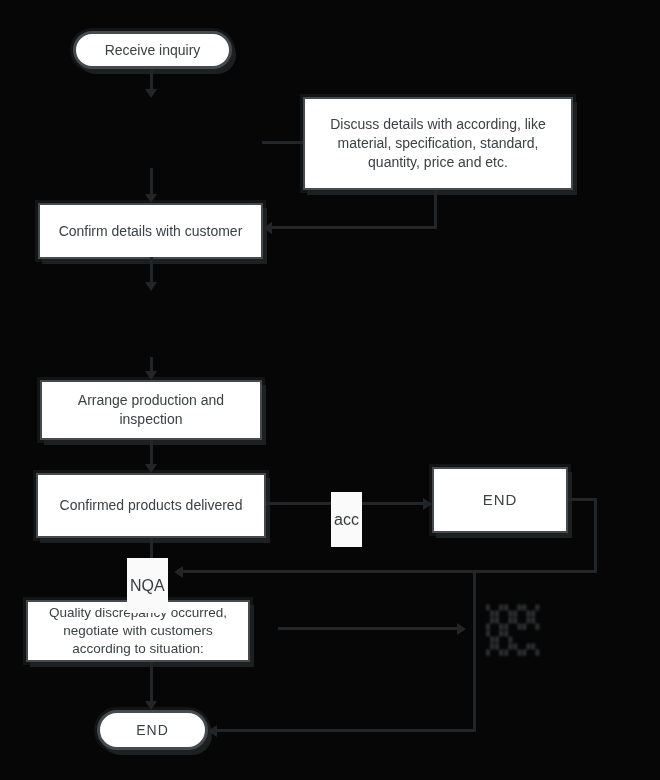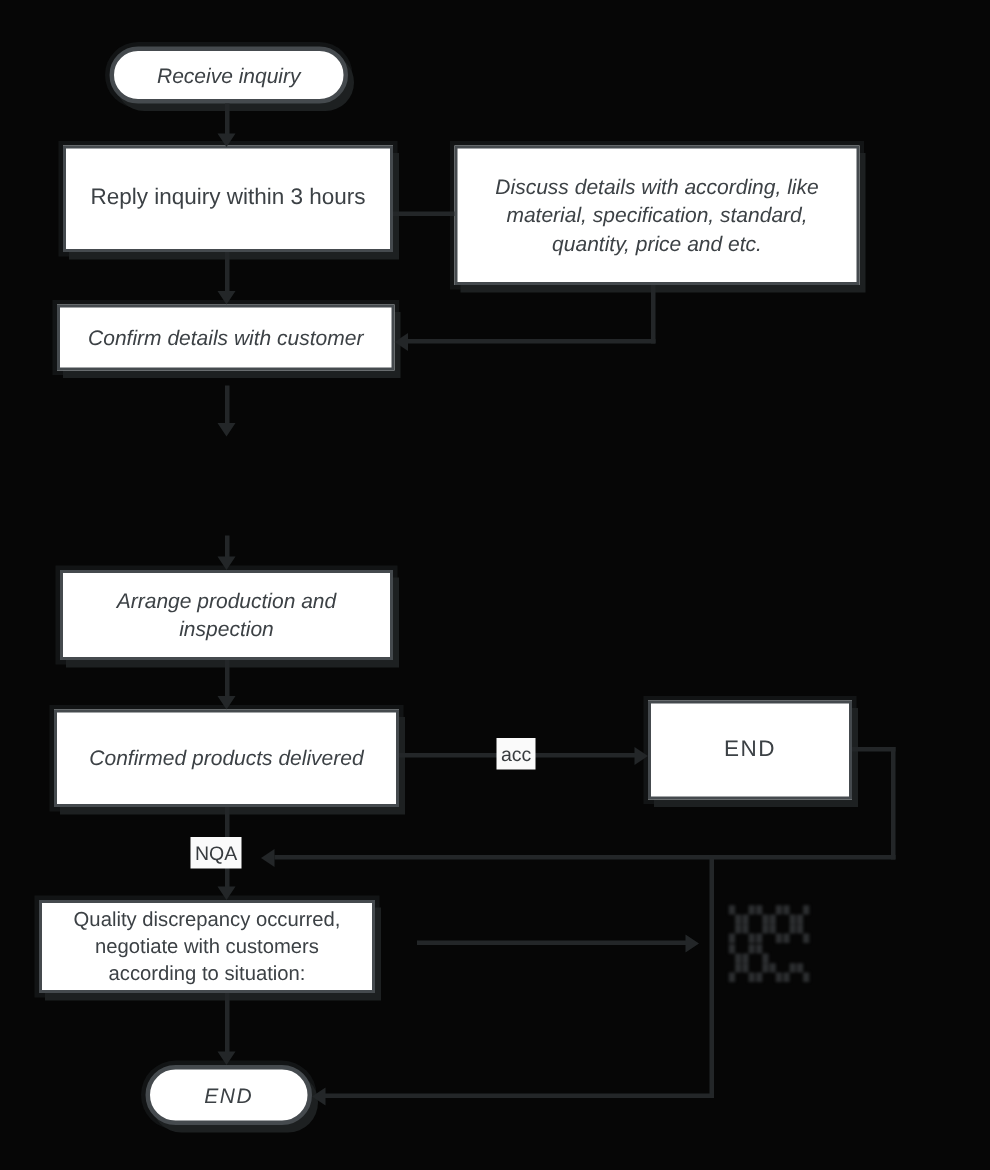--- a/index.html
+++ b/index.html
@@ -18,40 +18,39 @@
   .stadium{border-radius:22px;border-width:3px;}
   .hline,.vline{position:absolute;background:#232628;}
   .hline{height:3px;}
   .vline{width:3px;}
   .arrow{position:absolute;width:0;height:0;border:6px solid transparent;}
   .arrow-down{border-top:9px solid #232628;border-bottom:none;}
   .arrow-right{border-left:9px solid #232628;border-right:none;}
   .arrow-left{border-right:9px solid #232628;border-left:none;}
   .chip{
     position:absolute;background:#fafafa;color:#383c3f;
-    font-size:13px;line-height:19px;padding:1px 3px;text-align:left;
+    font-size:16px;line-height:19px;padding:18px 3px;text-align:left;
   }
   .note{
     position:absolute;color:#2c2e30;font-size:10.5px;line-height:13px;
     filter:blur(1.1px);letter-spacing:1px;text-align:left;
   }
-  .f14{font-size:14px;font-style:italic;} .f15{font-size:15px;}
+  .f14{font-size:14px;} .f15{font-size:15px;}
 </style>
 </head>
 <body>
 
 <div class="canvas">
 
   <div class="node stadium f14" style="left:73px;top:31px;width:159px;height:38px;">Receive inquiry</div>
 
-  <div class="node f15" style="left:42px;top:97px;width:220px;height:71px;">Reply inquiry within 3 hours</div>
 
   <div class="node f14" style="left:303px;top:97px;width:270px;height:93px;">Discuss details with according, like material, specification, standard, quantity, price and etc.</div>
 
-  <div class="node f14" style="left:38px;top:203px;width:225px;height:44px;">Confirm details with customer</div>
+  <div class="node f14" style="left:38px;top:203px;width:225px;height:56px;">Confirm details with customer</div>
 
 
   <div class="node f14" style="left:36px;top:473px;width:230px;height:65px;">Confirmed products delivered</div>
 
   <div class="node f14" style="left:40px;top:380px;width:222px;height:60px;">Arrange production and inspection</div>
 
   <div class="node f15" style="left:432px;top:467px;width:136px;height:66px;letter-spacing:1px;">END</div>
 
   <div class="node" style="left:26px;top:600px;width:224px;height:62px;font-size:13.5px;">Quality discrepancy occurred, negotiate with customers according to situation:</div>
 

